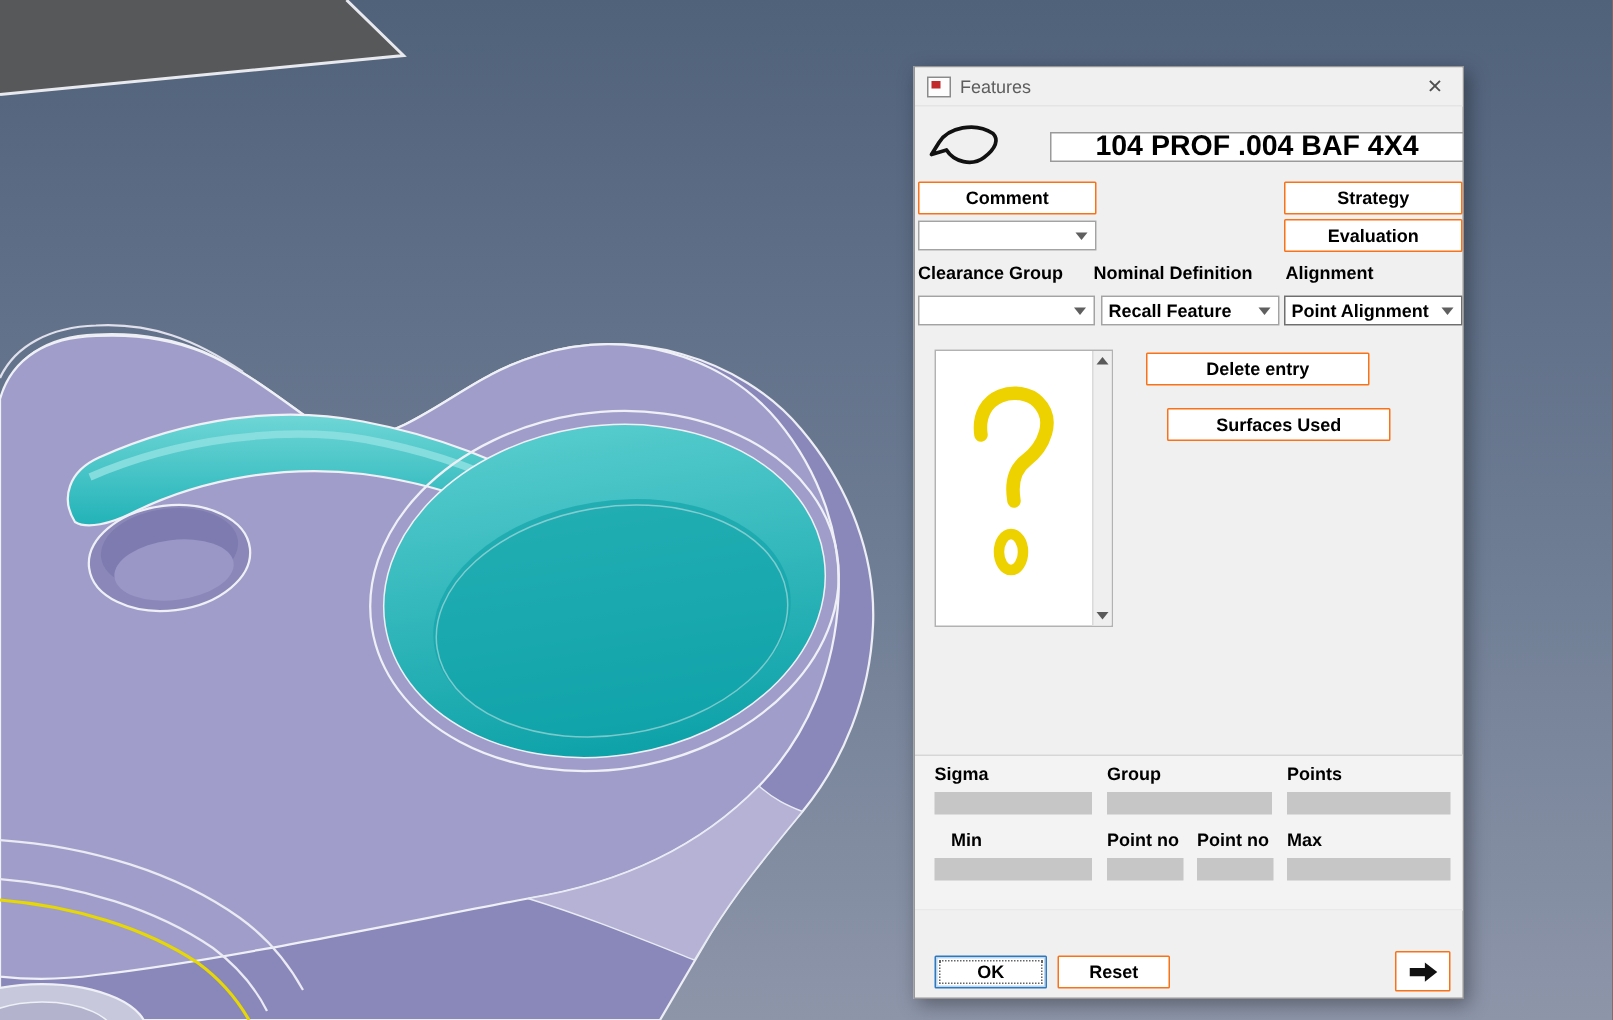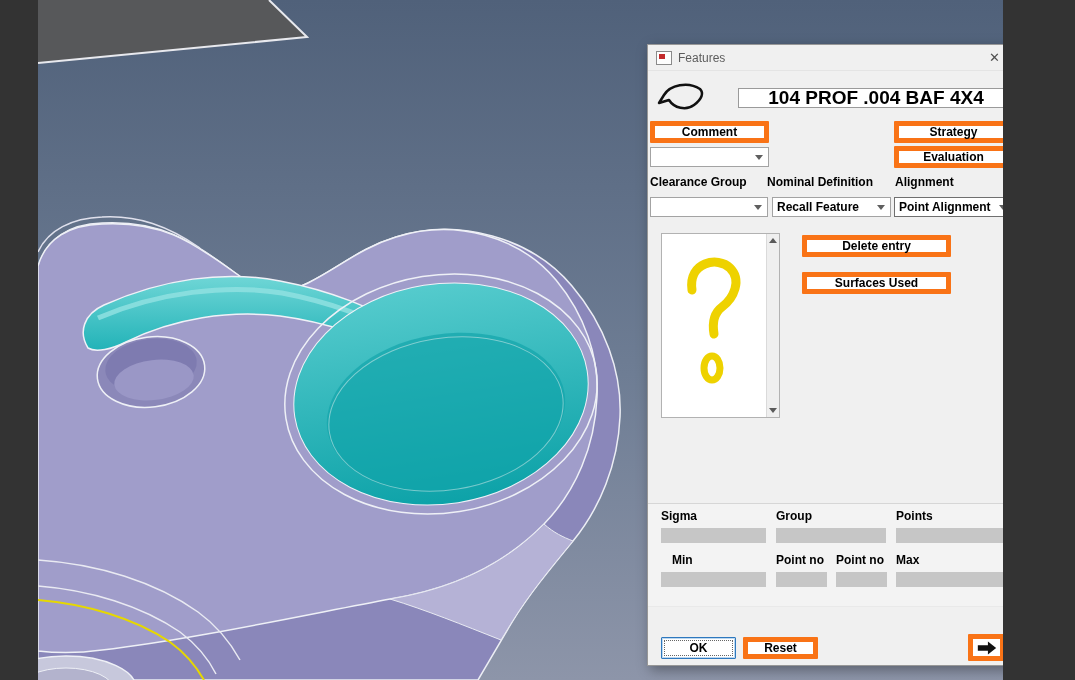--- a/index.html
+++ b/index.html
@@ -1,17 +1,17 @@
 <!DOCTYPE html>
 <html><head>
 <meta charset="utf-8">
 <style>
   html,body{margin:0;padding:0;background:#333;}
-  .stage{position:relative;width:965px;height:680px;overflow:hidden;
-         font-family:"Liberation Sans",sans-serif;background:#fca5a5;margin-left:38px;}
+  .stage{position:relative;width:1075px;height:680px;overflow:hidden;
+         font-family:"Liberation Sans",sans-serif;background:#fca5a5;}
   svg.viewport{position:absolute;left:0;top:0;display:block;}
 
   
   .dialog{position:absolute;left:609px;top:44px;width:367px;height:622px;
           background:#f0f0f0;border:1px solid #979797;box-sizing:border-box;
           box-shadow:3px 4px 12px rgba(0,0,0,.35);}
   .titlebar{position:absolute;left:0;top:0;right:0;height:26px;display:flex;
             align-items:center;gap:6px;padding:0 8px;background:#f0f0f0;
             border-bottom:1px solid #e4e4e4;box-sizing:border-box;}
   .titletext{font-size:12px;color:#5d5d5d;flex:1;}
@@ -19,21 +19,21 @@
   .titleicon{width:14px;height:12px;border:1px solid #8a8a8a;position:relative;
              background:#fdfdfd;flex:none;}
   .titleicon::after{content:"";position:absolute;left:2px;top:2px;width:6px;height:5px;background:#c2292b;}
 
   .featicon{position:absolute;left:8px;top:34px;}
   .namefield{position:absolute;left:90px;top:43px;width:276px;height:20px;background:#fff;
              border:1px solid #9a9a9a;box-sizing:border-box;display:flex;align-items:center;
              justify-content:center;font-weight:bold;font-size:19px;color:#000;}
 
   .btn{position:absolute;display:flex;align-items:center;justify-content:center;
-       background:#fff;border:5px solid #f97316;font-weight:bold;font-size:12px;color:#000;
+       background:#fff;border:1px solid #f97316;font-weight:bold;font-size:12px;color:#000;
        cursor:pointer;box-sizing:border-box;padding:0;font-family:inherit;border-radius:1px;}
   .ok{border:1px solid #2e78be;box-shadow:inset 0 0 0 1px #bcd7ef;
       outline:1px dotted #666;outline-offset:-4px;}
 
   .dd{position:absolute;background:#fff;border:1px solid #a3a3a3;box-sizing:border-box;
       display:flex;align-items:center;cursor:pointer;}
   .ddval{flex:1;font-weight:bold;font-size:12px;padding:0 4px;white-space:nowrap;
          overflow:hidden;color:#000;}
   .chev{width:0;height:0;border-left:4px solid transparent;border-right:4px solid transparent;
         border-top:5px solid #5f5f5f;margin-right:5px;flex:none;}
@@ -169,21 +169,21 @@
         <path d="M 22 40 C 18 12 48 6 60 18 C 72 30 64 48 52 57 C 44 63 42 72 44 84" fill="none" stroke-width="9" stroke-linecap="round" stroke="#eed200"></path>
         <ellipse cx="42" cy="118" rx="8" ry="12" fill="none" stroke-width="7" stroke="#eed200"></ellipse>
       </svg>
       <div class="vscroll">
         <span class="tri-up"></span>
         <span class="tri-down"></span>
       </div>
     </div>
 
     <button class="btn" style="left:154px;top:190px;width:149px;height:22px;">Delete entry</button>
-    <button class="btn" style="left:154px;top:227px;width:149px;height:22px;">Surfaces Used</button>
+    <button class="btn" style="left:168px;top:227px;width:149px;height:22px;">Surfaces Used</button>
 
     <div class="statpanel"></div>
 
     <span class="lbl" style="left:13px;top:464px;">Sigma</span>
     <span class="lbl" style="left:128px;top:464px;">Group</span>
     <span class="lbl" style="left:248px;top:464px;">Points</span>
 
     <div class="statfield" style="left:13px;top:483px;width:105px;height:15px;"></div>
     <div class="statfield" style="left:128px;top:483px;width:110px;height:15px;"></div>
     <div class="statfield" style="left:248px;top:483px;width:109px;height:15px;"></div>

